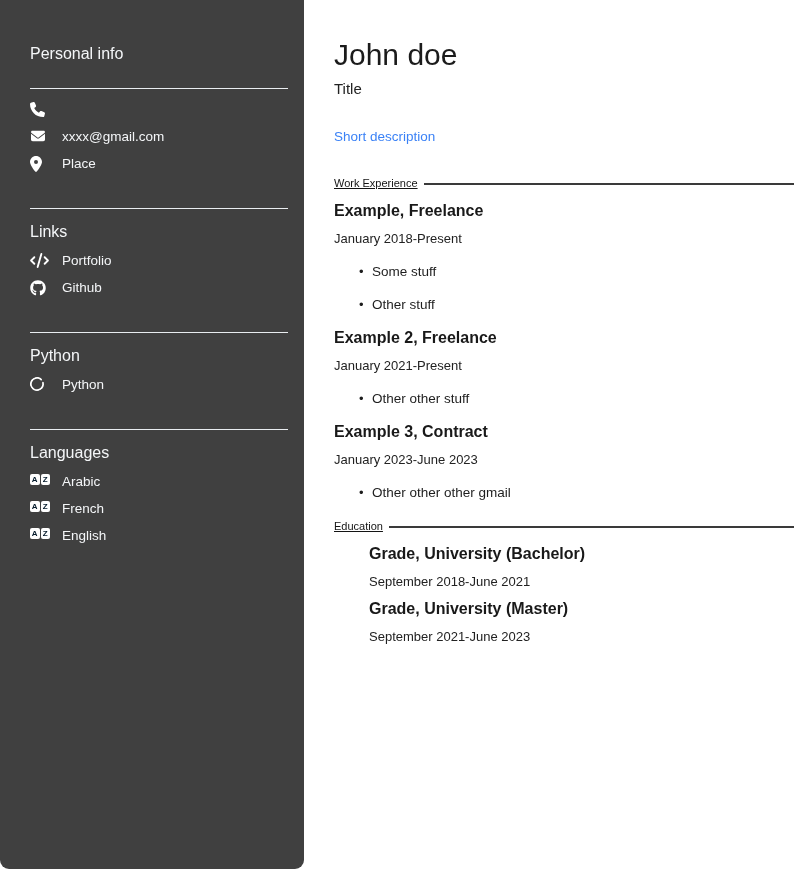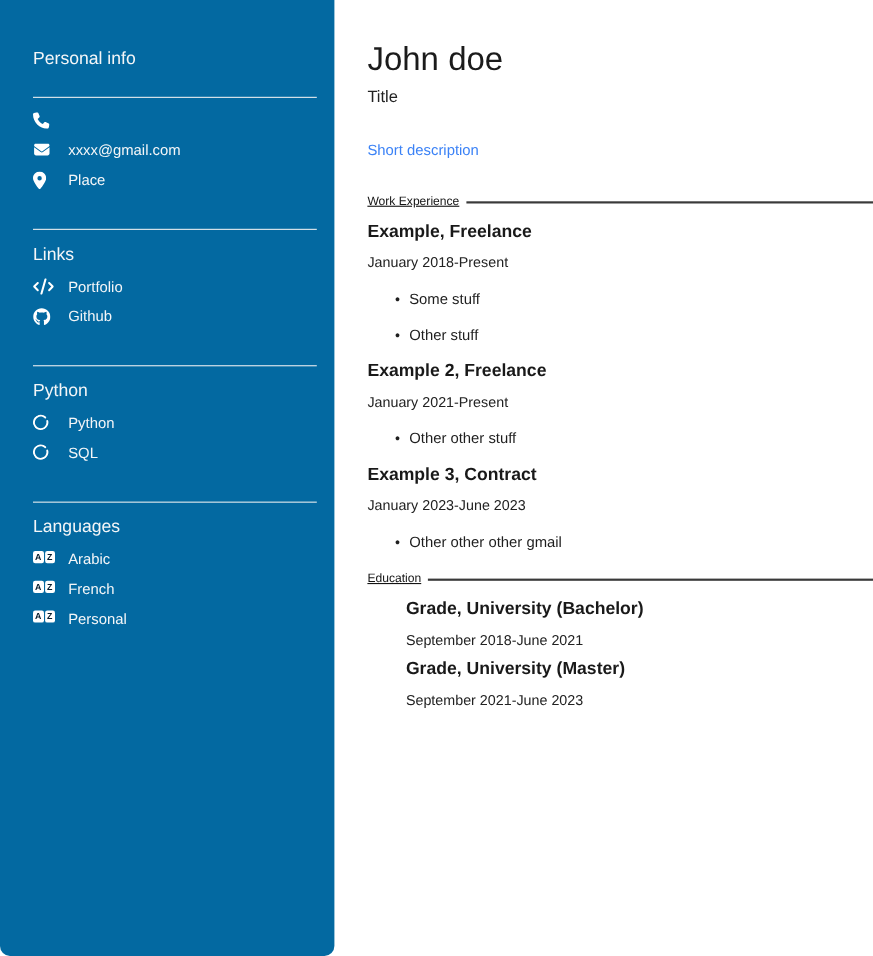--- a/index.html
+++ b/index.html
@@ -10,21 +10,21 @@
     font-family: "Liberation Sans", sans-serif;
     color: #1b1b1b;
     position: relative;
     overflow: hidden;
   }
 
   
   .sidebar {
     position: absolute; left: 0; top: 0;
     width: 304px; height: 869px;
-    background: #0369a1;
+    background: #404040;
     color: #f4f6f8;
     padding: 44px 16px 0 30px;
     border-radius: 0 0 9px 9px;
   }
   .side-heading {
     font-size: 16px; font-weight: 400; color: #f4f6f8;
     margin: 0 0 12px 0; line-height: 19px;
   }
   .side-hr {
     border: none; border-top: 1px solid #e9edf0;
@@ -139,28 +139,20 @@
 
   <div class="side-row">
     <span class="side-icn">
       <svg class="rot-notch" width="14" height="14" viewBox="0 0 512 512">
           <path d="M222.7 32.1c5 16.9-4.6 34.8-21.5 39.8C121.8 95.6 64 169.1 64 256c0 106 86 192 192 192s192-86 192-192c0-86.9-57.8-160.4-137.1-184.1c-16.9-5-26.6-22.9-21.5-39.8s22.9-26.6 39.8-21.5C434.9 42.1 512 140 512 256c0 141.4-114.6 256-256 256S0 397.4 0 256C0 140 77.1 42.1 182.9 10.6c16.9-5 34.8 4.6 39.8 21.5z"></path>
         </svg>
     </span>
     <span class="side-lbl">Python</span>
   </div>
 
-  <div class="side-row">
-    <span class="side-icn">
-      <svg class="rot-notch" width="14" height="14" viewBox="0 0 512 512">
-          <path d="M222.7 32.1c5 16.9-4.6 34.8-21.5 39.8C121.8 95.6 64 169.1 64 256c0 106 86 192 192 192s192-86 192-192c0-86.9-57.8-160.4-137.1-184.1c-16.9-5-26.6-22.9-21.5-39.8s22.9-26.6 39.8-21.5C434.9 42.1 512 140 512 256c0 141.4-114.6 256-256 256S0 397.4 0 256C0 140 77.1 42.1 182.9 10.6c16.9-5 34.8 4.6 39.8 21.5z"></path>
-        </svg>
-    </span>
-    <span class="side-lbl">SQL</span>
-  </div>
 
   <hr class="side-hr">
   <h2 class="side-heading">Languages</h2>
 
   <div class="side-row">
     <span class="side-icn lang-icn">
       <span class="lang-box">A</span>
       <span class="lang-box">Z</span>
     </span>
     <span class="side-lbl">Arabic</span>
@@ -172,21 +164,21 @@
       <span class="lang-box">Z</span>
     </span>
     <span class="side-lbl">French</span>
   </div>
 
   <div class="side-row">
     <span class="side-icn lang-icn">
       <span class="lang-box">A</span>
       <span class="lang-box">Z</span>
     </span>
-    <span class="side-lbl">Personal</span>
+    <span class="side-lbl">English</span>
   </div>
 
 </aside>
 
 <main class="main">
 
   <h1 class="name">John doe</h1>
   <div class="job-title">Title</div>
   <div class="descr">Short description</div>
 

